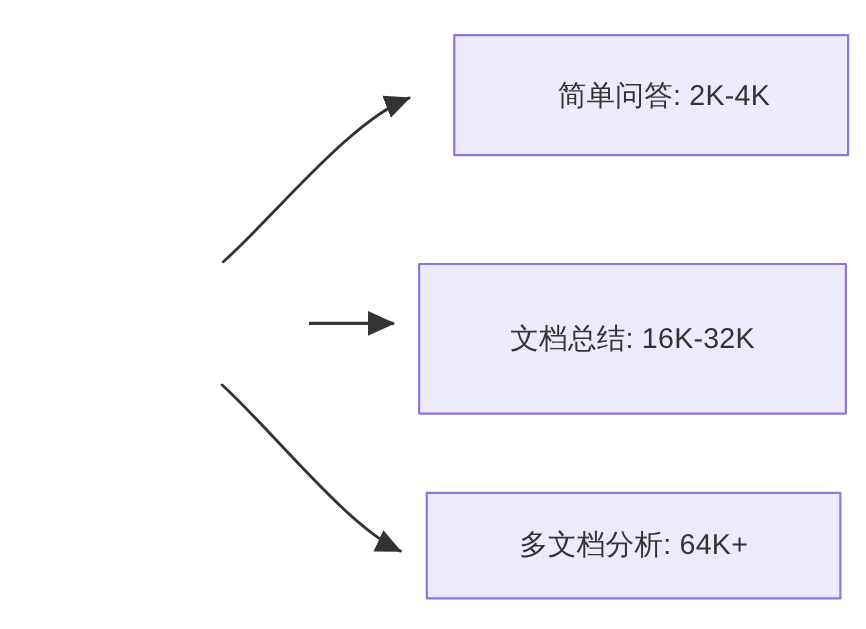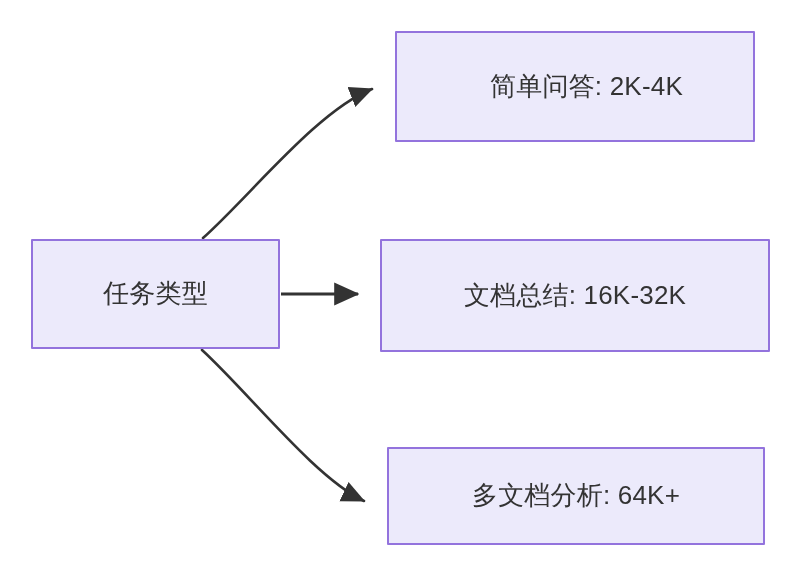--- a/index.html
+++ b/index.html
@@ -38,22 +38,22 @@
     font-size: 26px;
     line-height: 1.2;
     white-space: nowrap;
     letter-spacing: 0.2px;
   }
   .node-label {
     display: block;
   }
   
   #node-task-type      { left: 31px;  top: 239px; width: 249px; height: 110px; }
-  #node-simple-qa      { left: 395px; top: 31px;  width: 360px; height: 111px; padding-left: 23px; }
-  #node-doc-summary    { left: 380px; top: 239px; width: 390px; height: 113px; }
+  #node-simple-qa      { left: 412px; top: 31px;  width: 360px; height: 111px; padding-left: 23px; }
+  #node-doc-summary    { left: 380px; top: 239px; width: 390px; height: 138px; }
   #node-multi-doc      { left: 387px; top: 447px; width: 378px; height: 98px; }
 </style>
 </head>
 <body>
 
 <div id="canvas">
 
   <svg id="edge-layer" viewBox="0 0 787 572" width="787" height="572" xmlns="http://www.w3.org/2000/svg">
     <defs>
       <marker id="arrowhead" markerWidth="9" markerHeight="9" refX="8.5" refY="4.5" orient="auto" markerUnits="strokeWidth">
@@ -61,23 +61,20 @@
       </marker>
     </defs>
 
     <path d="M 203,238 C 250,196 318,110 372,89" fill="none" stroke="#333333" stroke-width="2.6" stroke-linecap="round" marker-end="url(#arrowhead)"></path>
 
     <path d="M 281,294 L 358,294" fill="none" stroke="#333333" stroke-width="2.8" stroke-linecap="butt" marker-end="url(#arrowhead)"></path>
 
     <path d="M 202,350 C 248,392 315,478 364,501" fill="none" stroke="#333333" stroke-width="2.6" stroke-linecap="round" marker-end="url(#arrowhead)"></path>
   </svg>
 
-  <div class="node" id="node-task-type">
-    <span class="node-label">任务类型</span>
-  </div>
 
   <div class="node" id="node-simple-qa">
     <span class="node-label">简单问答: 2K-4K</span>
   </div>
 
   <div class="node" id="node-doc-summary">
     <span class="node-label">文档总结: 16K-32K</span>
   </div>
 
   <div class="node" id="node-multi-doc">

